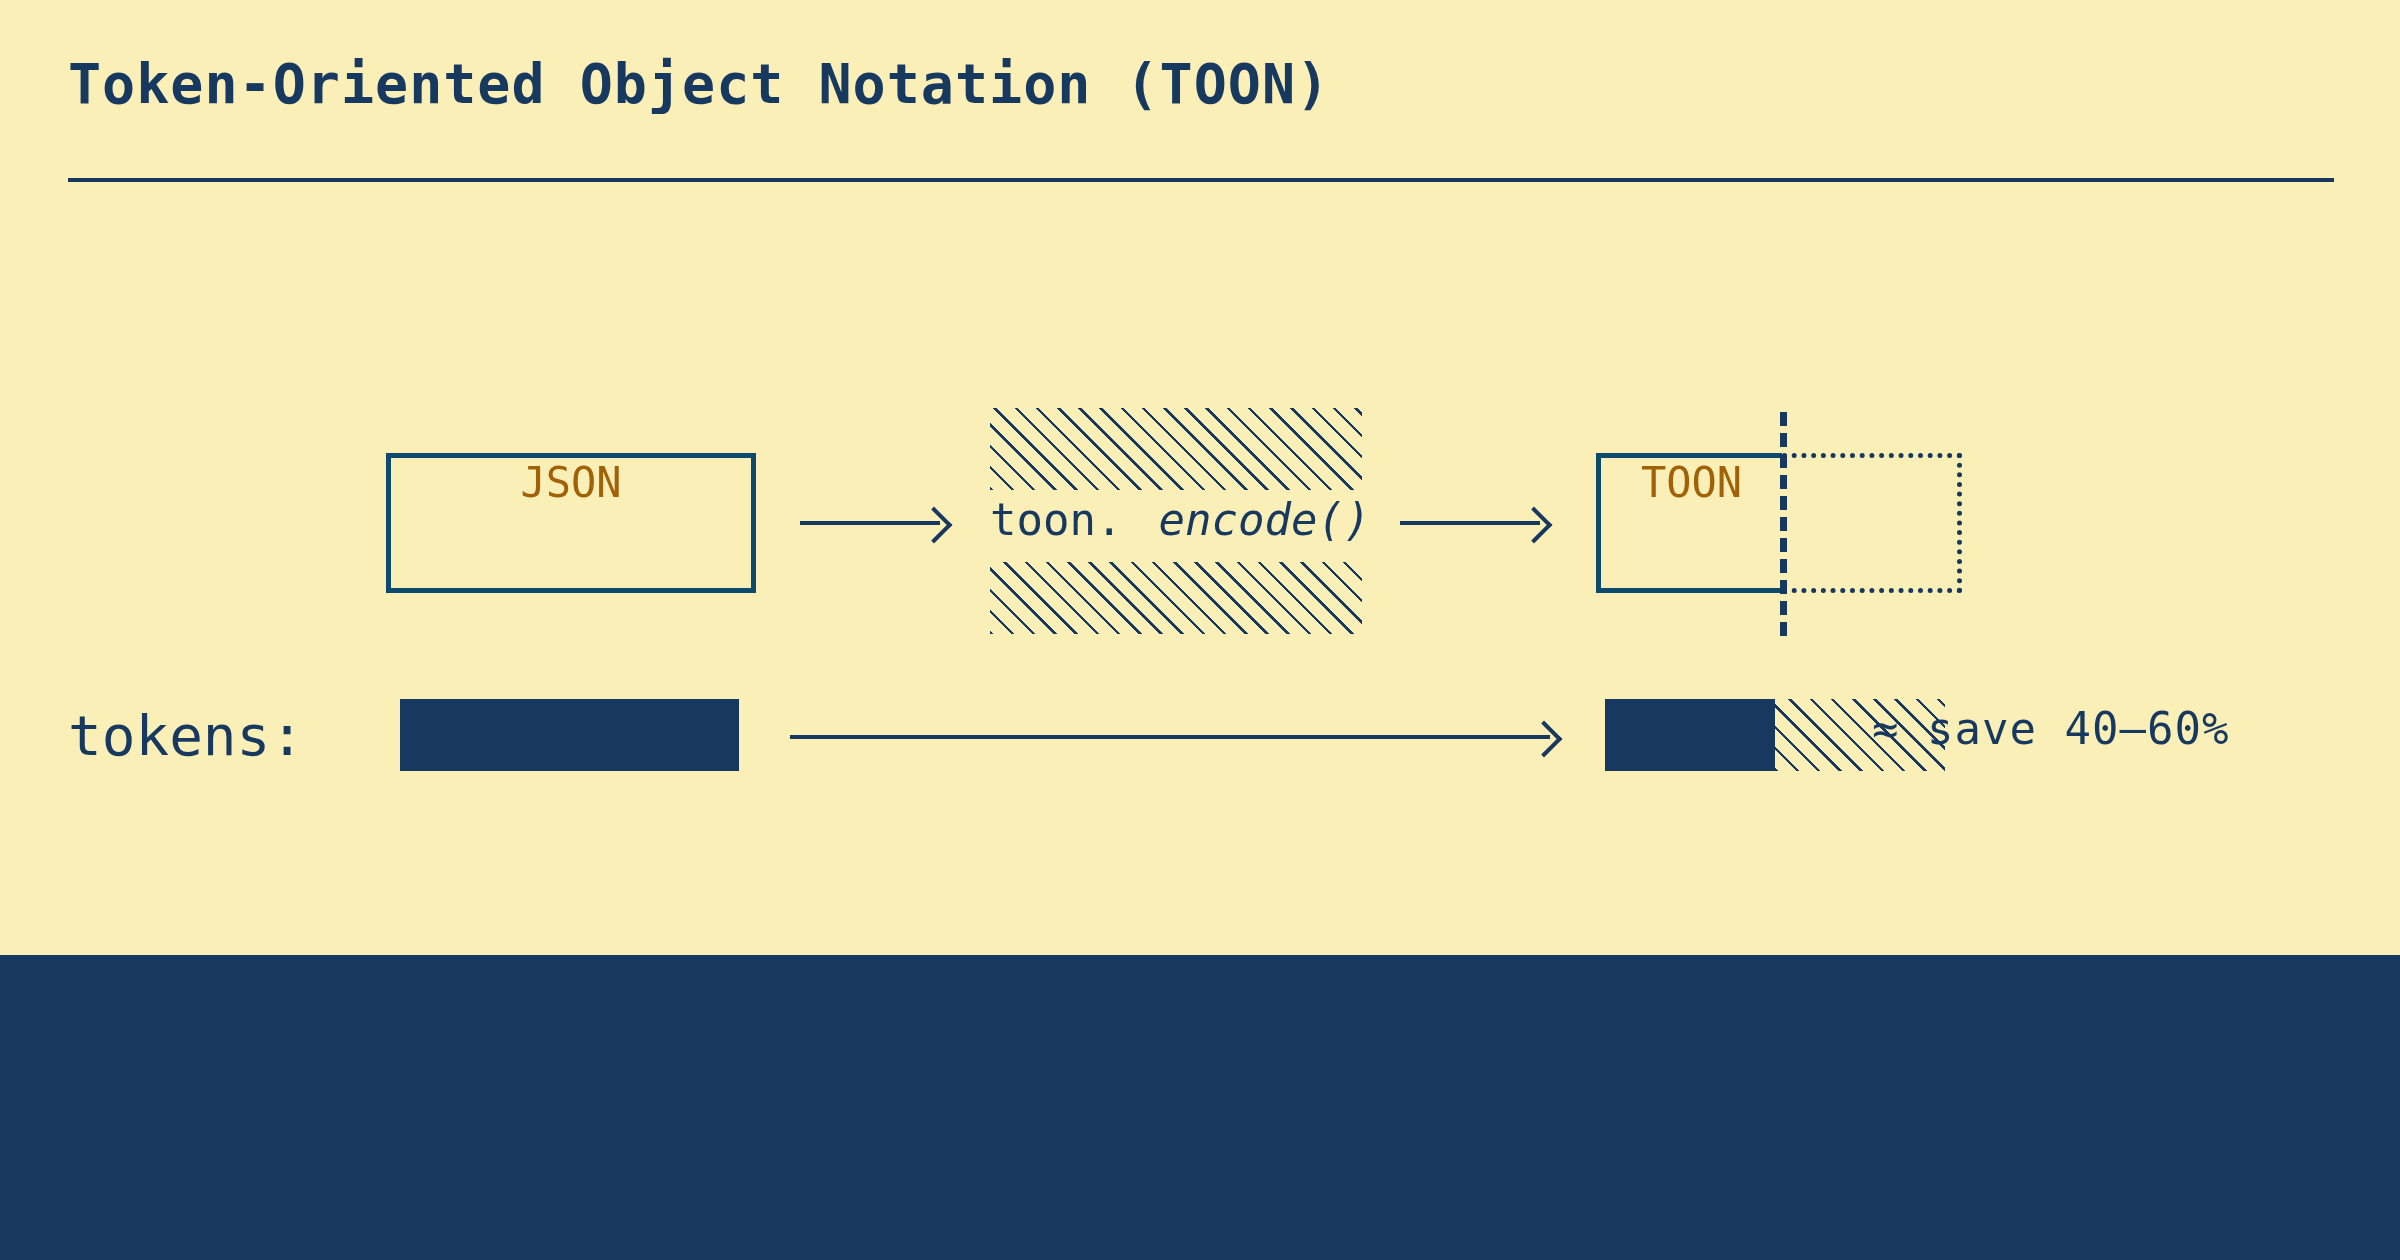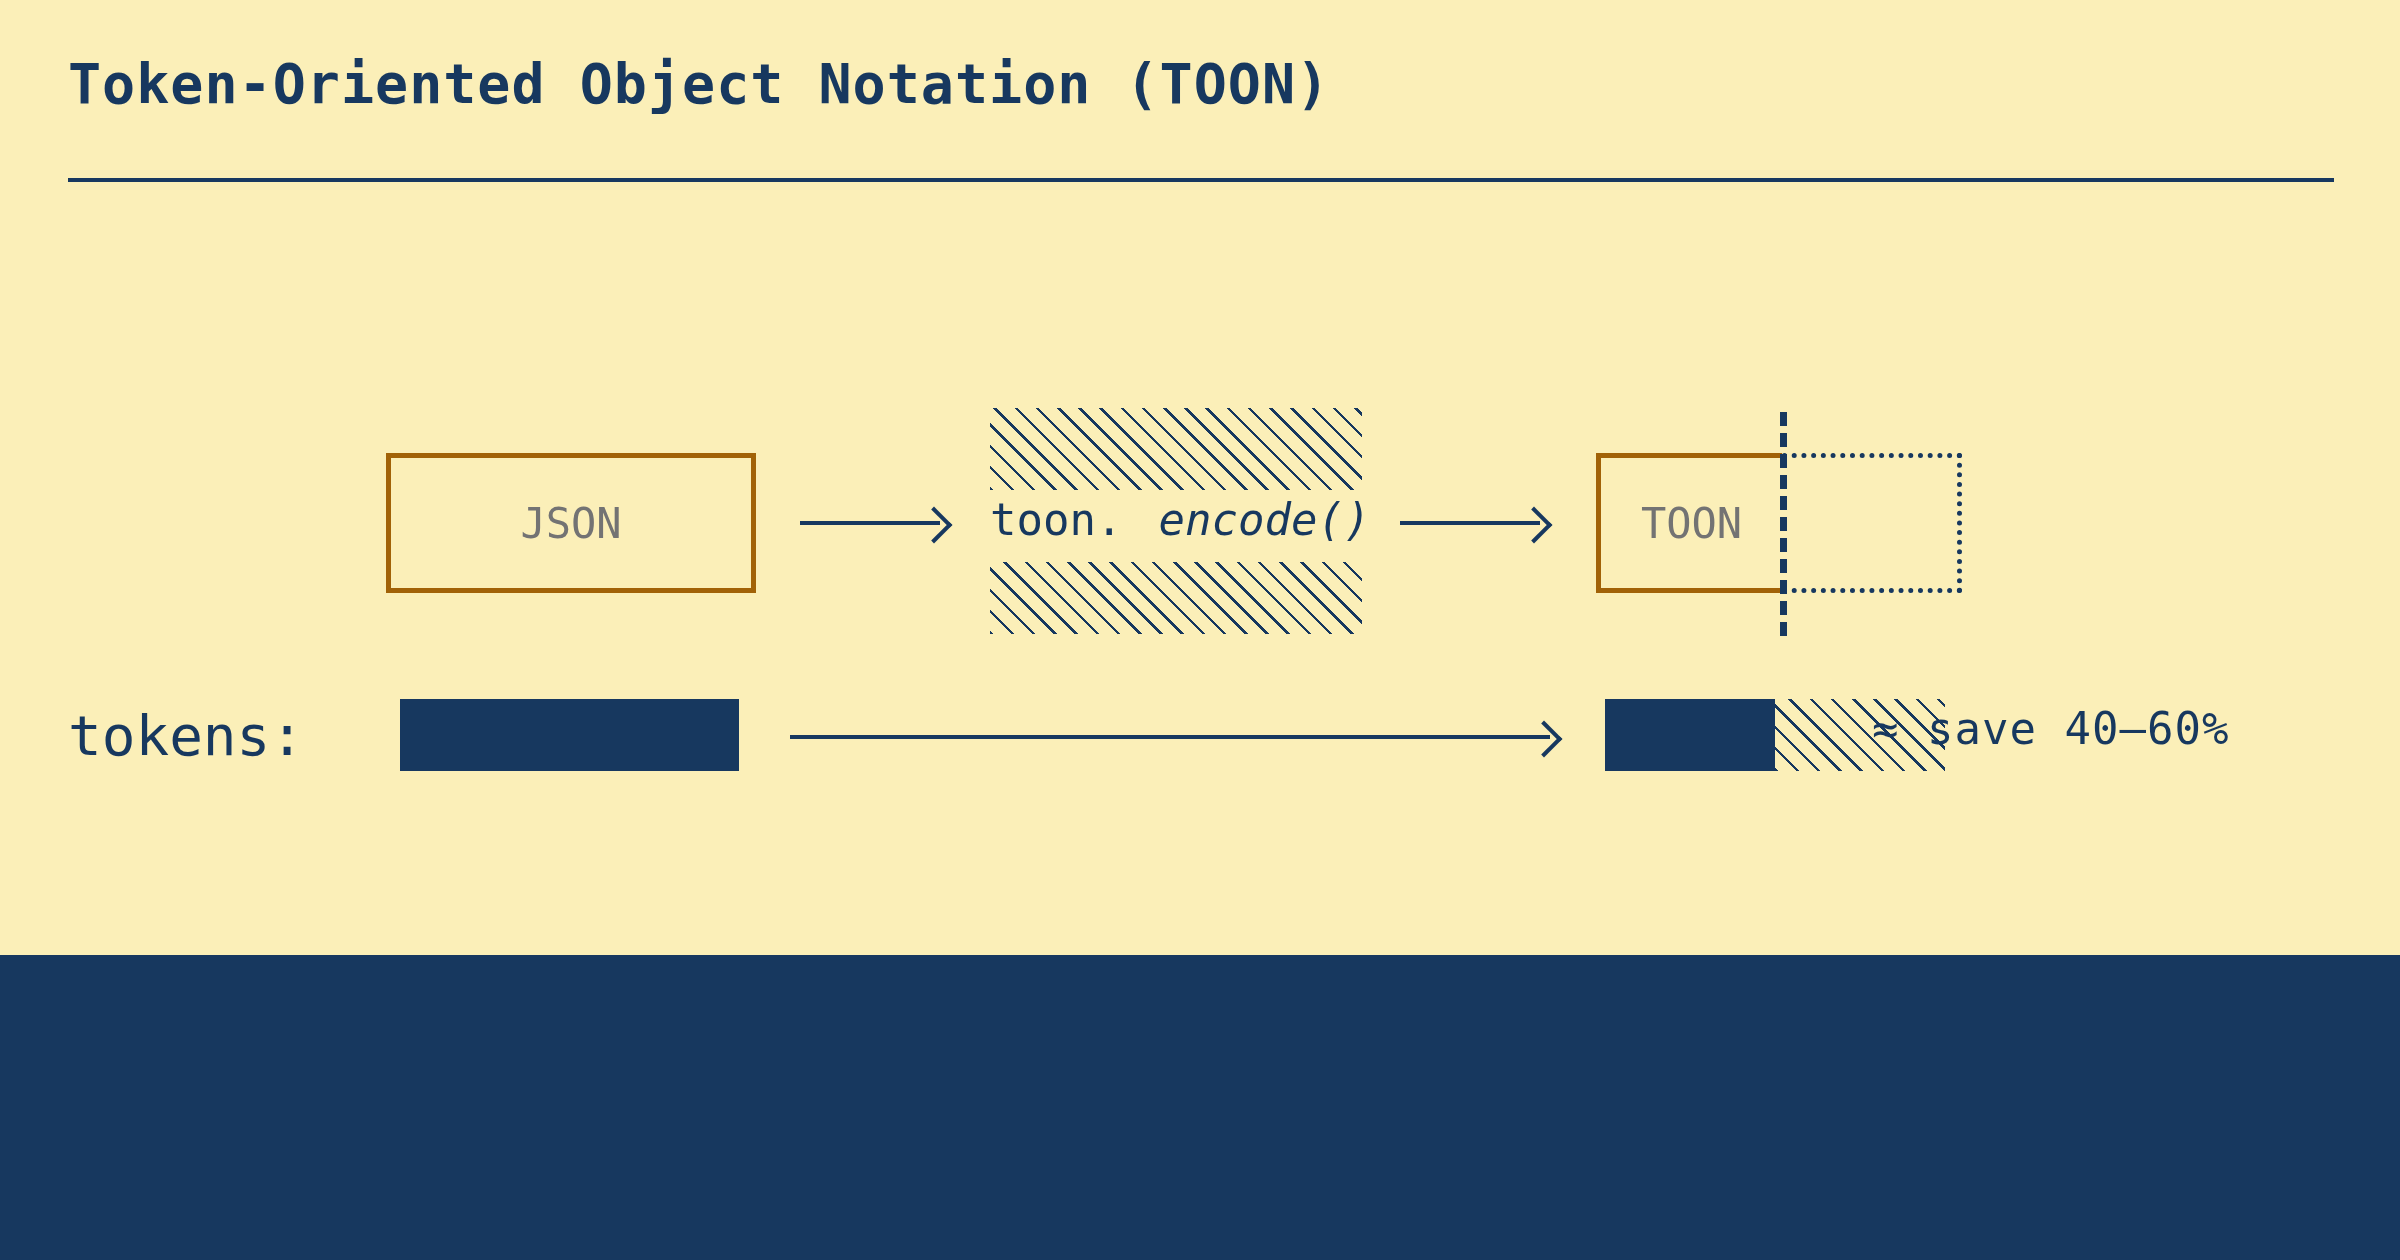--- a/index.html
+++ b/index.html
@@ -49,25 +49,24 @@
     position: absolute;
     left: 0;
     top: 0;
     width: 2400px;
     height: 955px;
   }
 
   .pbox {
     position: absolute;
     box-sizing: border-box;
-    border: 5px solid #a16207;
+    border: 5px solid #0c4a6e;
     display: flex;
-    align-items: center;
     justify-content: center;
-    color: #737373;
+    color: #a16207;
   }
 
   #json-box {
     left: 386px;
     top: 453px;
     width: 370px;
     height: 140px;
   }
   #json-box .boxlabel { font-size: 42px; }
 

